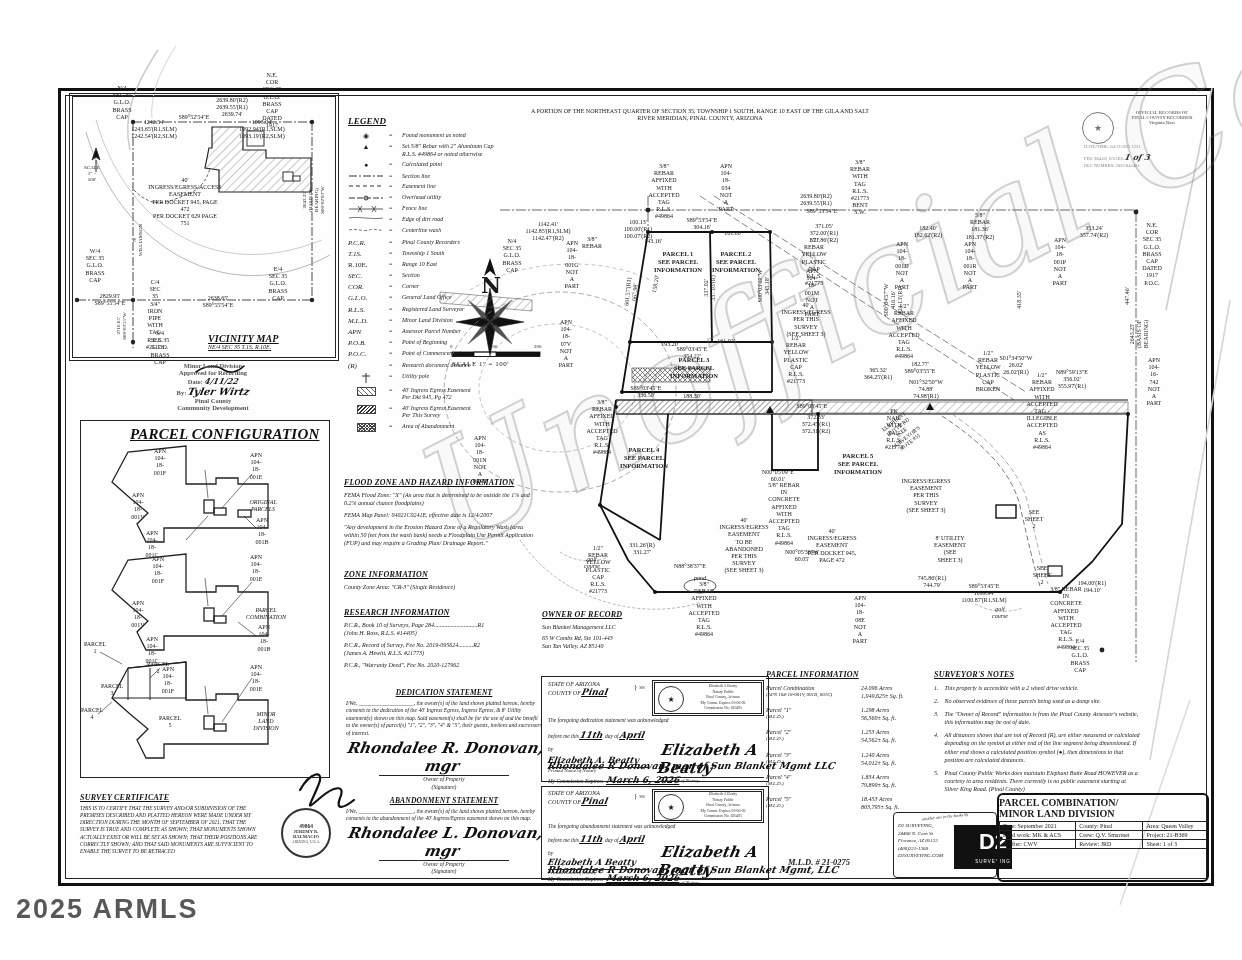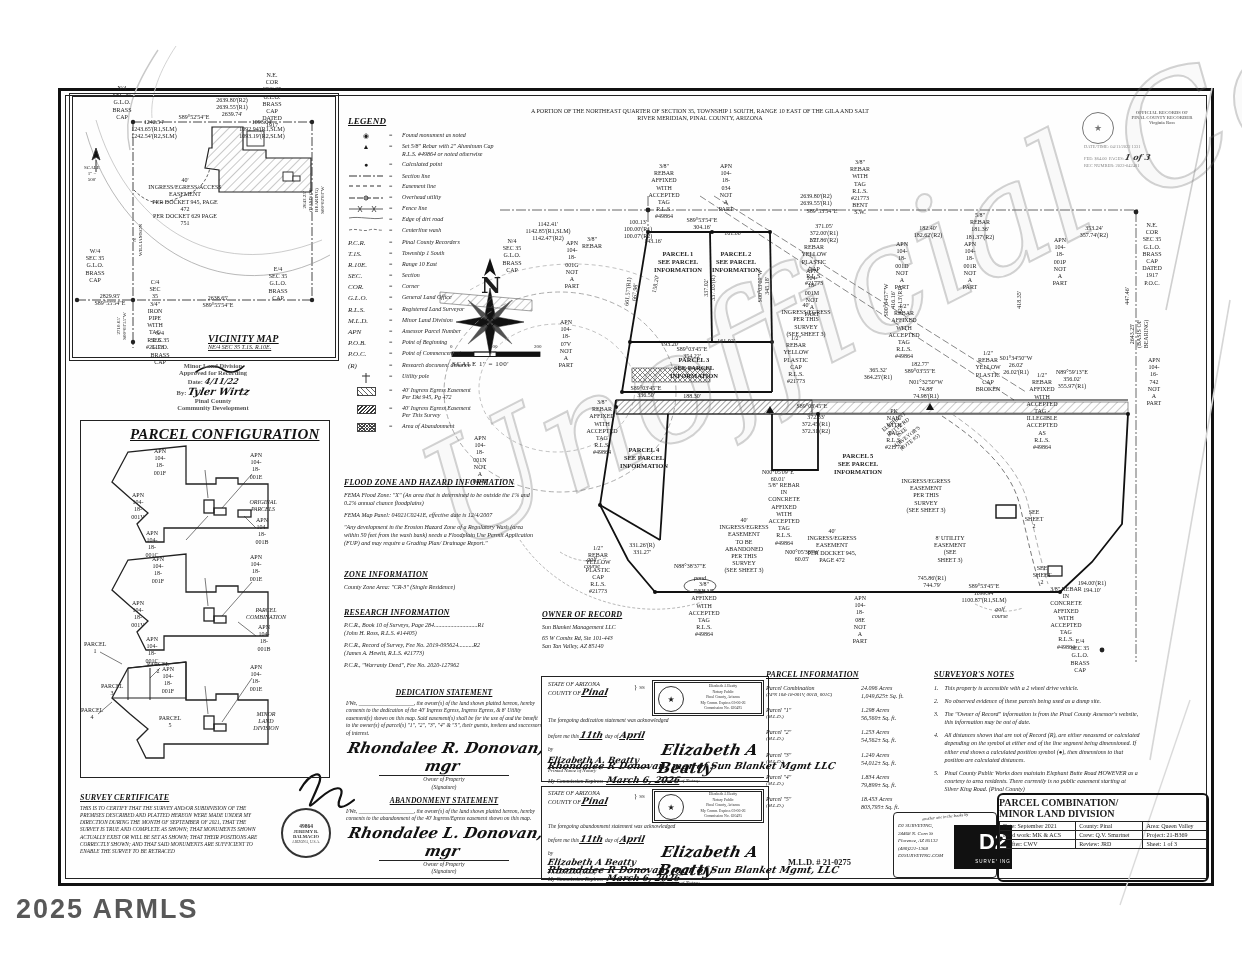--- a/index.html
+++ b/index.html
@@ -398,21 +398,21 @@
     <span class="legsym" style="justify-content:flex-start;font-style:italic">P.C.R.</span>
     <span class="legeq">=</span>
       <span class="legtxt">Pinal County Recorders</span>
     </div>
   <div class="legrow">
     <span class="legsym" style="justify-content:flex-start;font-style:italic">T.1S.</span>
     <span class="legeq">=</span>
       <span class="legtxt">Township 1 South</span>
     </div>
   <div class="legrow">
-    <span class="legsym" style="justify-content:flex-start;font-style:italic">R.10E.</span>
+    <span class="legsym" style="justify-content:flex-start;">R.10E.</span>
     <span class="legeq">=</span>
       <span class="legtxt">Range 10 East</span>
     </div>
   <div class="legrow">
     <span class="legsym" style="justify-content:flex-start;font-style:italic">SEC.</span>
     <span class="legeq">=</span>
       <span class="legtxt">Section</span>
     </div>
   <div class="legrow">
     <span class="legsym" style="justify-content:flex-start;font-style:italic">COR.</span>
@@ -916,21 +916,21 @@
   <div class="sec-title" style="font-size:8px">SURVEY CERTIFICATE</div>
   <div class="tiny" style="margin-top:3px;width:185px;font-size:5.3px;">THIS IS TO CERTIFY THAT THE SURVEY AND/OR SUBDIVISION OF THE PREMISES DESCRIBED AND PLATTED HEREON WERE MADE UNDER MY DIRECTION DURING THE MONTH OF    SEPTEMBER    OF 2021, THAT THE SURVEY IS TRUE AND COMPLETE AS SHOWN; THAT MONUMENTS SHOWN ACTUALLY EXIST OR WILL BE SET AS SHOWN; THAT THEIR POSITIONS ARE CORRECTLY SHOWN; AND THAT SAID MONUMENTS ARE SUFFICIENT TO ENABLE THE SURVEY TO BE RETRACED</div>
 </div>
 <div class="seal" style="left:281px;top:808px;width:46px;height:46px;border-width:2px;">
   <div style="font-size:5.5px;font-weight:bold;color:#333">49864</div>
   <div class="pre" style="font-size:4.6px;font-weight:bold;color:#333;line-height:1.2">JEREMY R.
 DALMACIO</div>
   <div style="font-size:3.6px;color:#444">ARIZONA, U.S.A.</div>
 </div>
 
-<div class="abs" style="left:788px;top:857px;font-size:8.5px;font-weight:bold;">M.L.D. # 21-0275</div>
+<div class="abs" style="left:788px;top:857px;font-size:8.5px;font-weight:bold;font-style:italic;">M.L.D. # 21-0275</div>
 
 <div class="abs" style="left:893px;top:812px;width:102px;height:64px;border:1.4px solid #222;border-radius:4px;">
   <div class="tiny" style="position:absolute;left:28px;top:1px;font-size:4.2px;transform:rotate(-6deg);">another one in the books by</div>
   <div class="abs" style="left:4px;top:9px;width:52px;font-size:5px;font-style:italic;line-height:1.5;">
     <div>D2 SURVEYING,</div>
     <div>24468 N. Corn St</div>
     <div>Florence, AZ 85132</div>
     <div>(480)221-1368</div>
     <div>D2SURVEYING.COM</div>
   </div>

